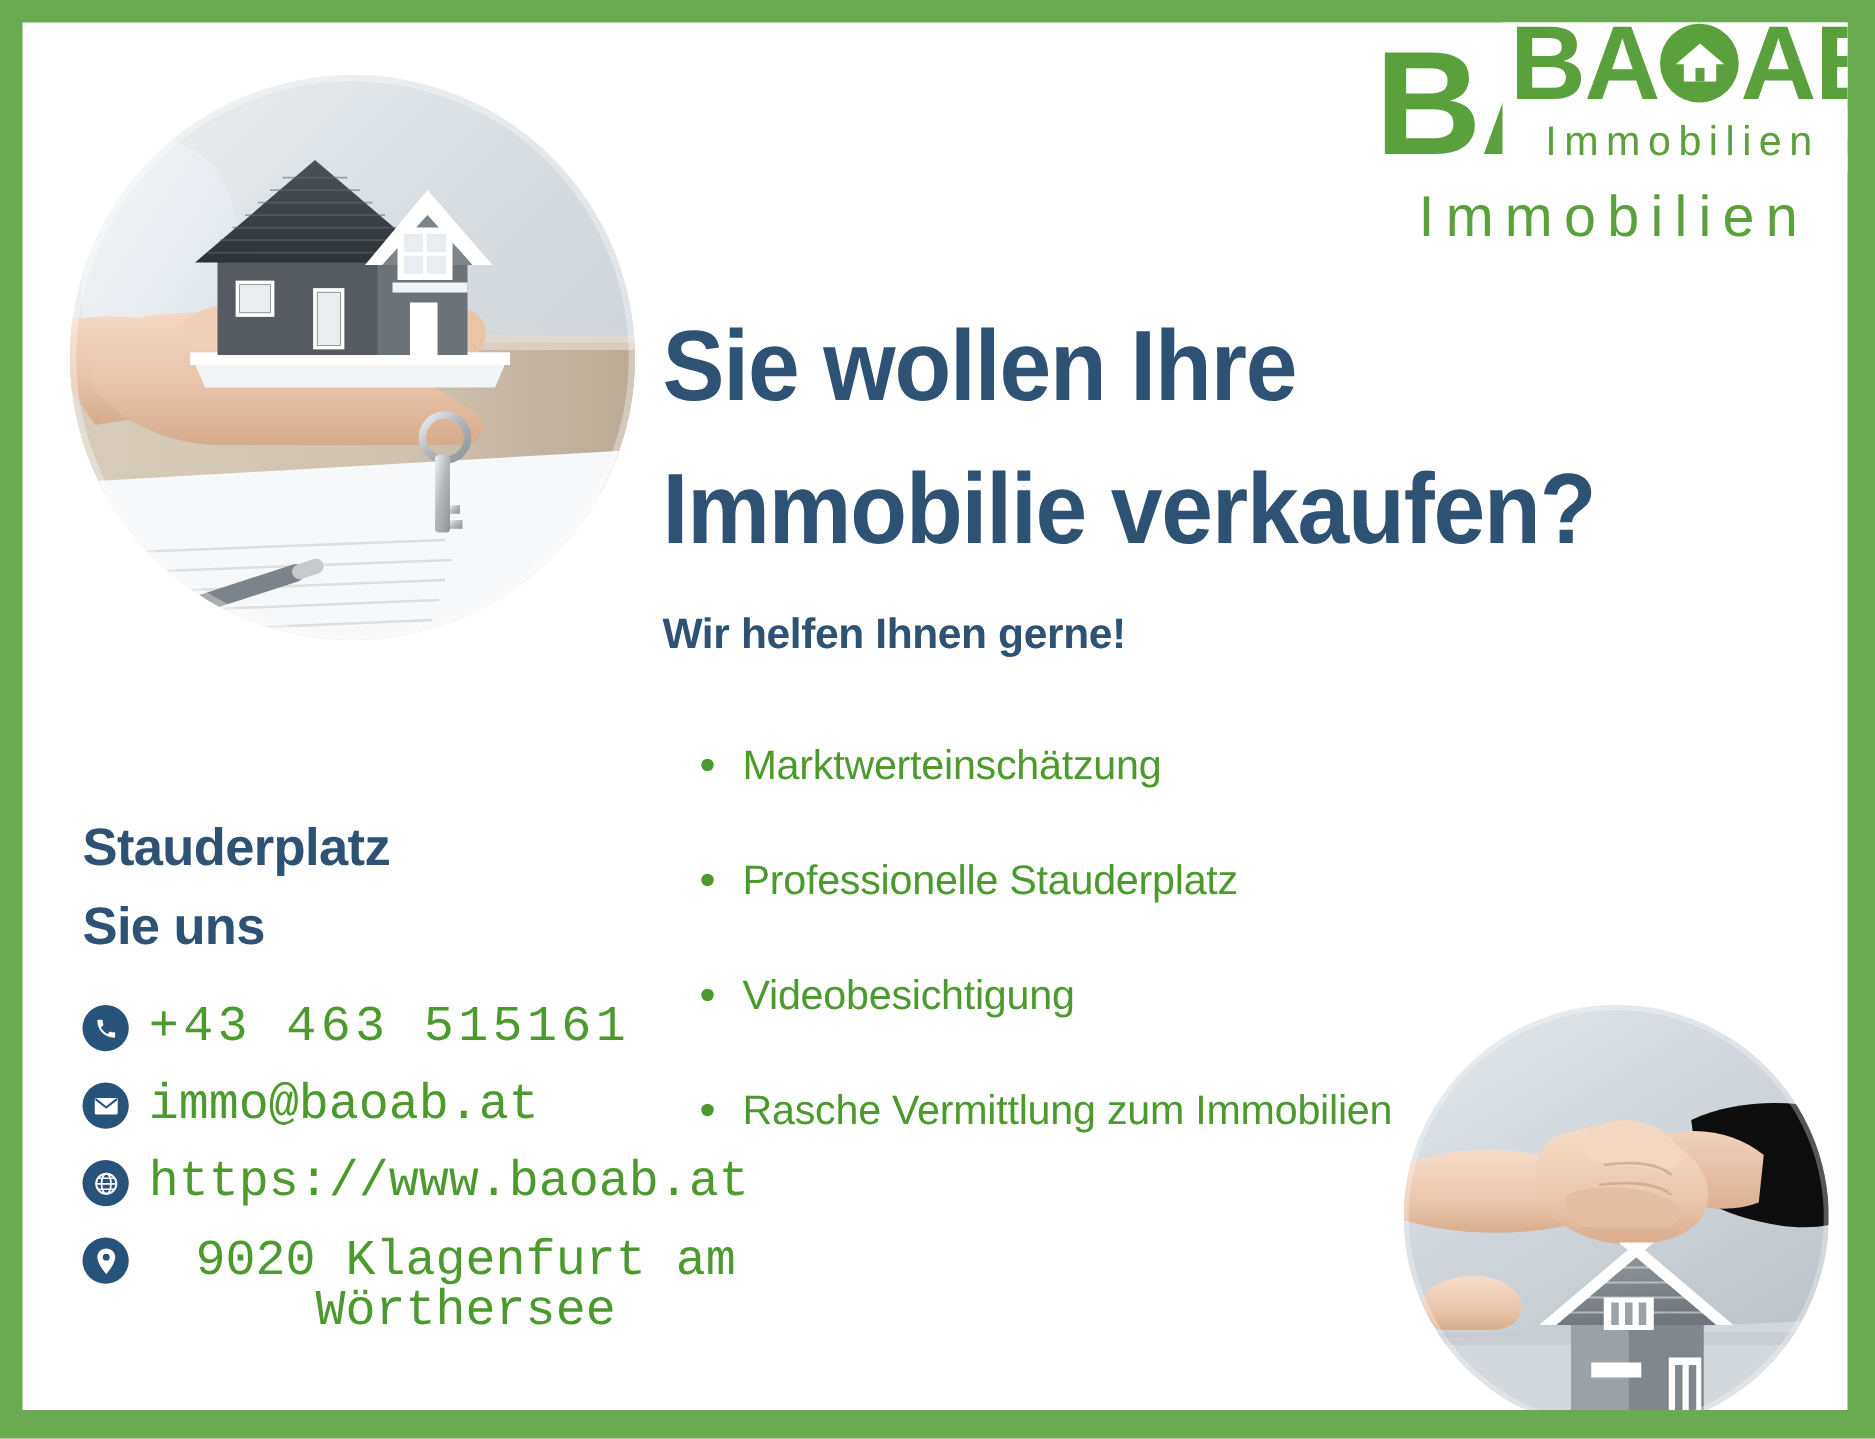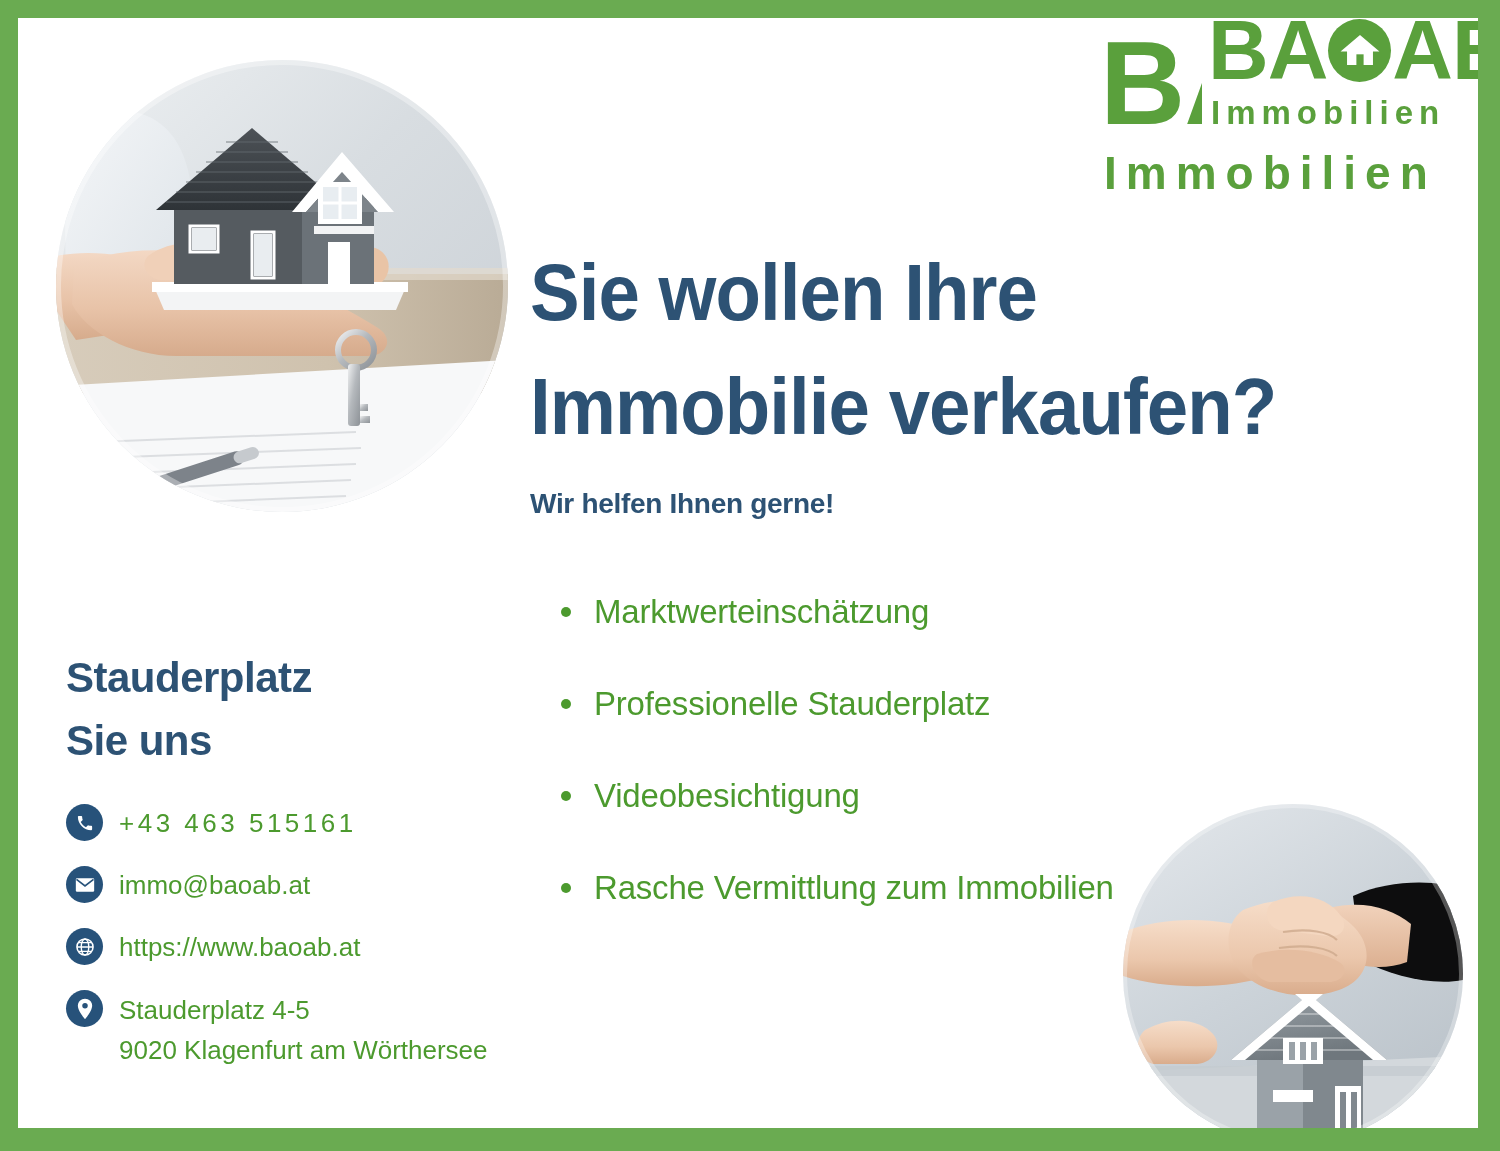--- a/index.html
+++ b/index.html
@@ -72,22 +72,23 @@
     border-radius: 50%;
     background: #5aa03c;
     position: relative;
     flex: none;
   }
   .logo-back .house-o { width: 88px; height: 88px; margin: 0 2px; }
   .logo-front .house-o { width: 63px; height: 63px; margin: 0 1px; }
   .house-o svg { position: absolute; left: 50%; top: 50%; transform: translate(-50%,-50%); }
   .subwordmark {
     color: #5aa03c;
-    font-weight: bold;
+    font-weight: normal;
     white-space: nowrap;
+    text-align: center;
   }
   .logo-back .subwordmark { font-size: 46px; letter-spacing: 9px; margin-top: 4px; margin-left: 4px; }
   .logo-front .subwordmark { font-size: 33px; letter-spacing: 6px; margin-top: 2px; margin-left: 3px; }
 
   
   .photo-circle {
     position: absolute;
     border-radius: 50%;
     overflow: hidden;
   }
@@ -116,21 +117,21 @@
     line-height: 1.42;
     letter-spacing: -1px;
     transform: scaleX(0.93);
     transform-origin: left top;
   }
   #subheadline {
     position: absolute;
     left: 512px;
     top: 470px;
     color: #2d5274;
-    font-size: 28px;
+    font-size: 34px;
     font-weight: bold;
     letter-spacing: -0.3px;
   }
   #benefits {
     position: absolute;
     left: 512px;
     top: 565px;
     width: 700px;
     margin: 12px;
     padding: 0;
@@ -189,22 +190,23 @@
     margin-right: 16px;
   }
   .c-icon svg {
     position: absolute;
     left: 50%;
     top: 50%;
     transform: translate(-50%,-50%);
   }
   .c-text {
     color: #4c9a2e;
-    font-size: 26px;
+    font-size: 40px;
     line-height: 38px;
+    font-family: Liberation Mono, monospace;
   }
   .c-text.phone { letter-spacing: 3.5px; }
   .c-text .line2 { display: block; text-align: center; }
   #contact-address .c-text { line-height: 40px; }
 </style>
 </head>
 <body>
 
 <div id="flyer">
   <div id="canvas">
@@ -407,21 +409,20 @@
       </div>
 
       <div class="contact-row" id="contact-address">
         <span class="c-icon">
           <svg width="17" height="22" viewBox="0 0 18 24" aria-hidden="true">
             <path d="M9 0.8C4.6 0.8 1.2 4.2 1.2 8.5c0 5.8 7.8 14.7 7.8 14.7s7.8-8.9 7.8-14.7C16.8 4.2 13.4 0.8 9 0.8z" fill="#ffffff"></path>
             <circle cx="9" cy="8.4" r="3" fill="#27527a"></circle>
           </svg>
         </span>
         <span class="c-text">
-          <span>Stauderplatz 4-5</span>
           <span class="line2">9020 Klagenfurt am Wörthersee</span>
         </span>
       </div>
 
     </div>
 
     <div class="photo-circle" id="photo-handshake">
       <svg viewBox="0 0 340 340" width="340" height="340" preserveAspectRatio="xMidYMid slice">
         <defs>
           <linearGradient id="hsBg" x1="0" y1="0" x2="0.6" y2="1">

